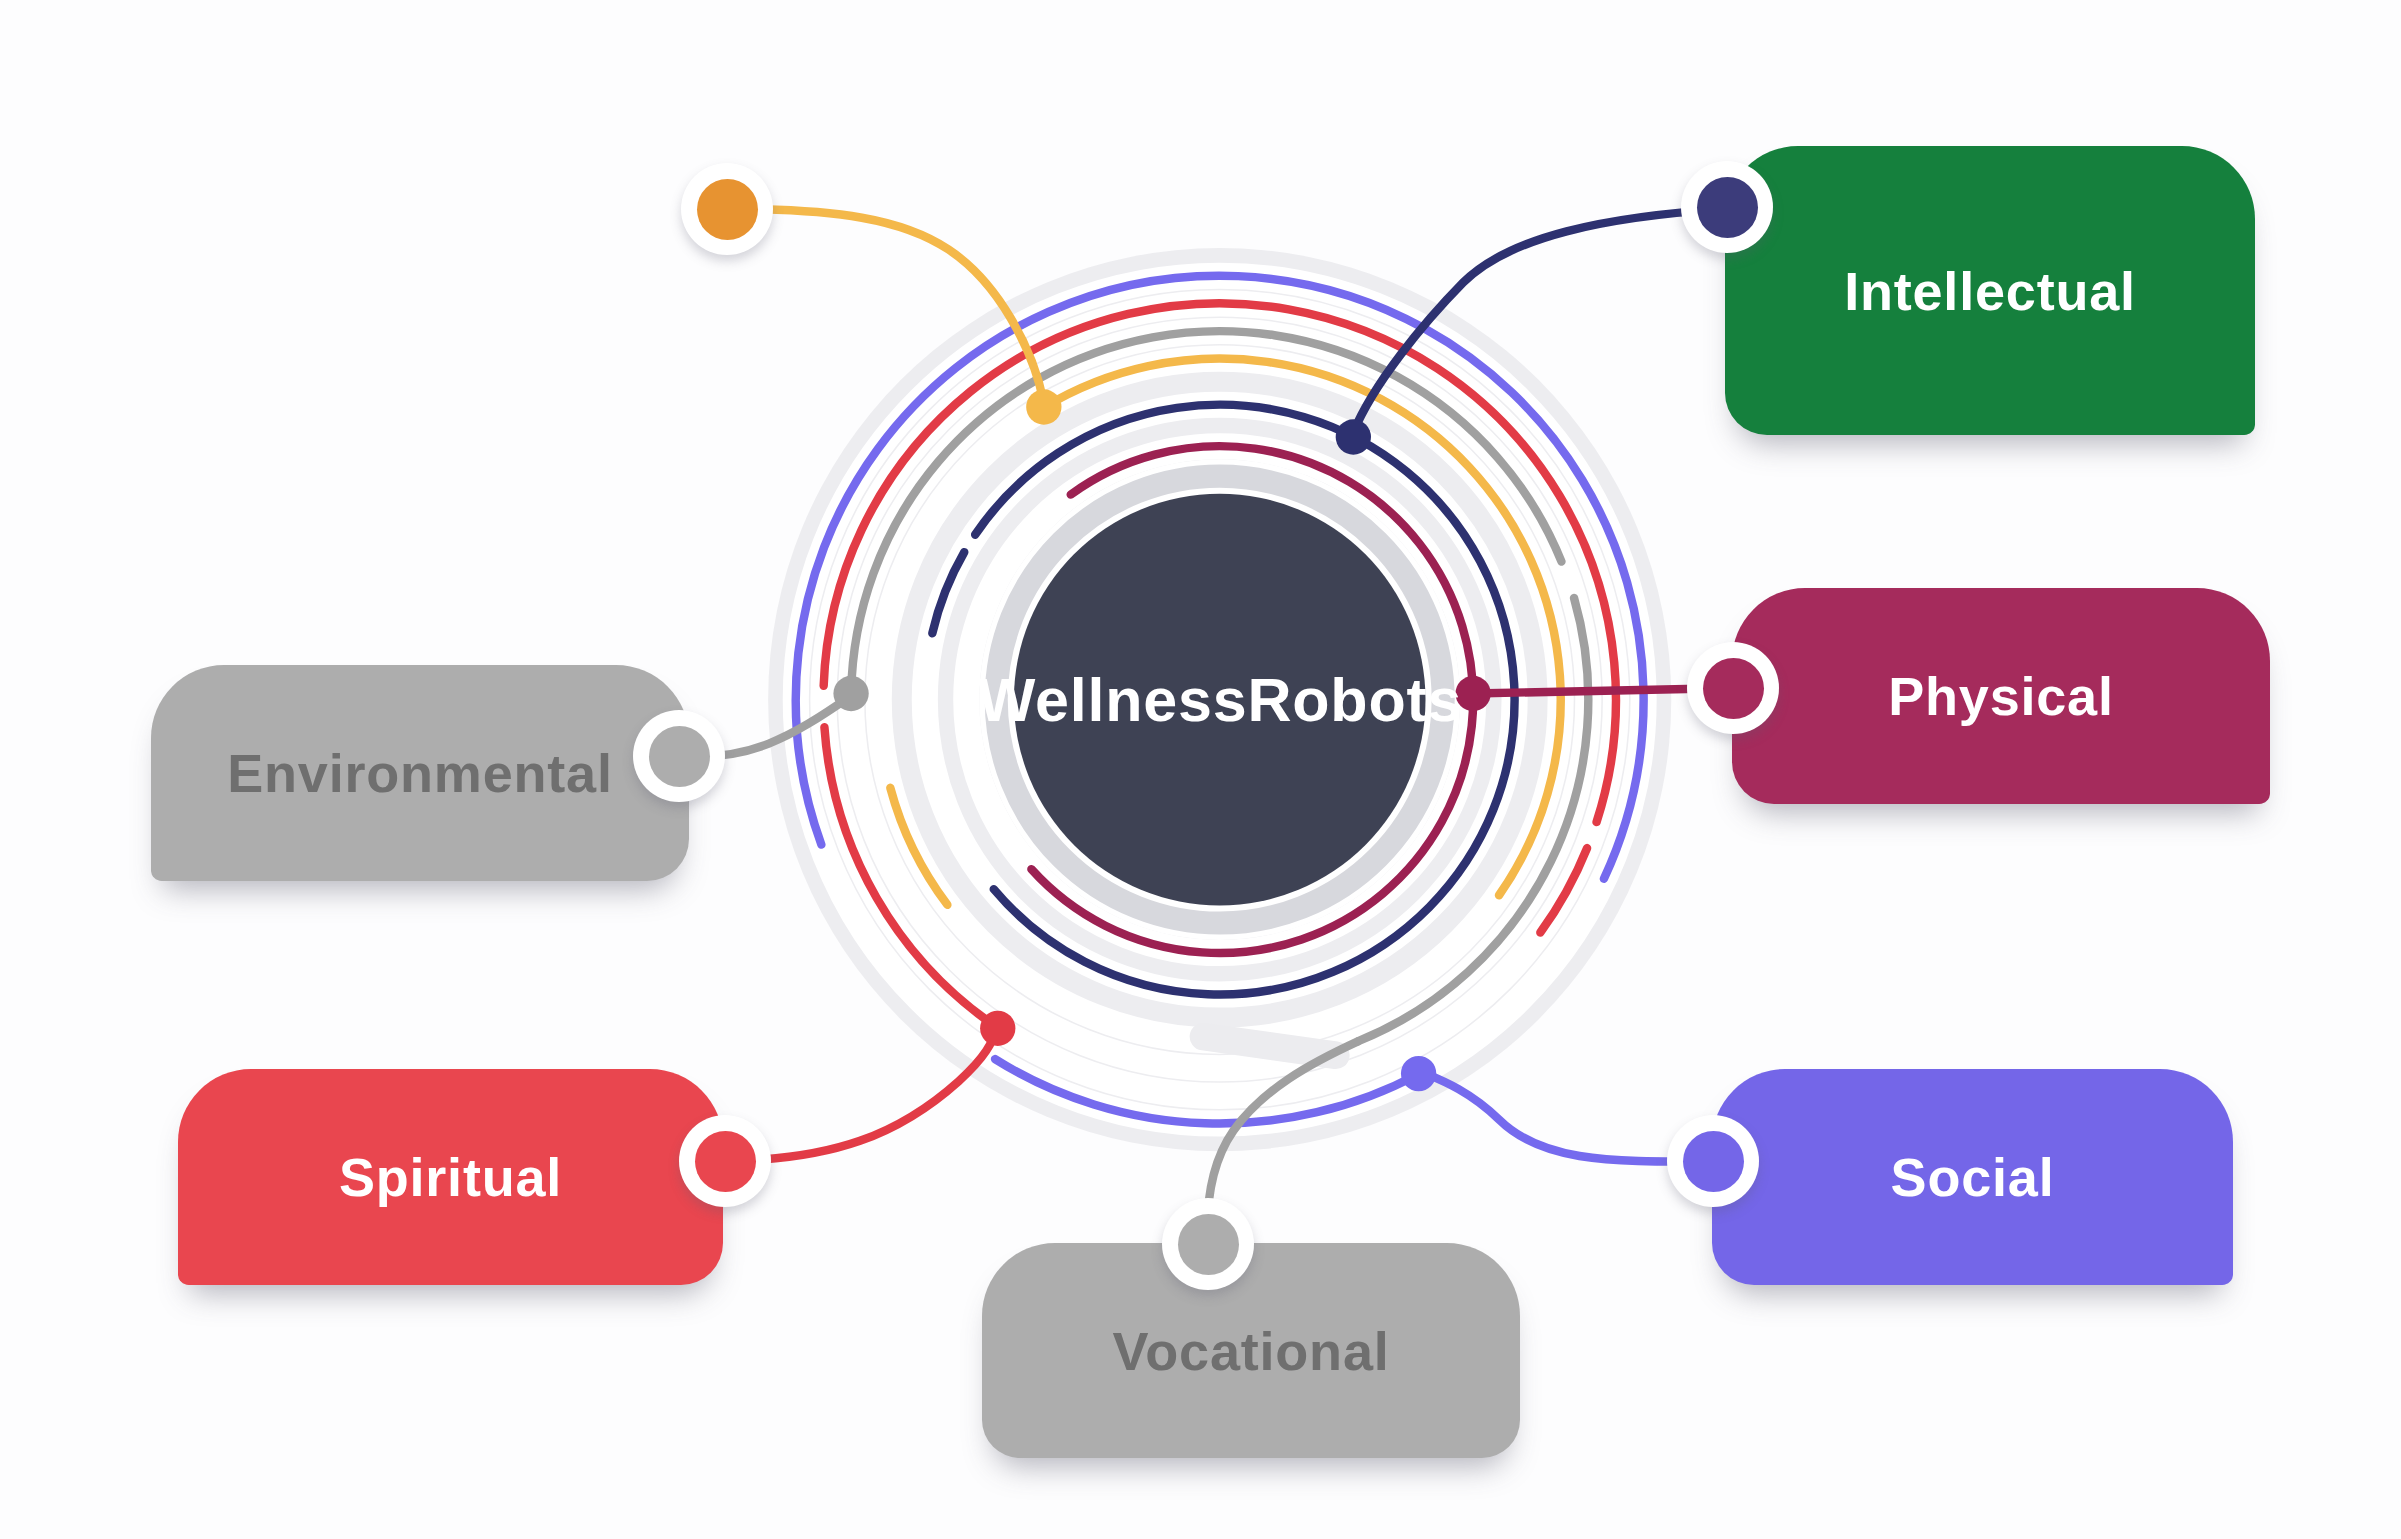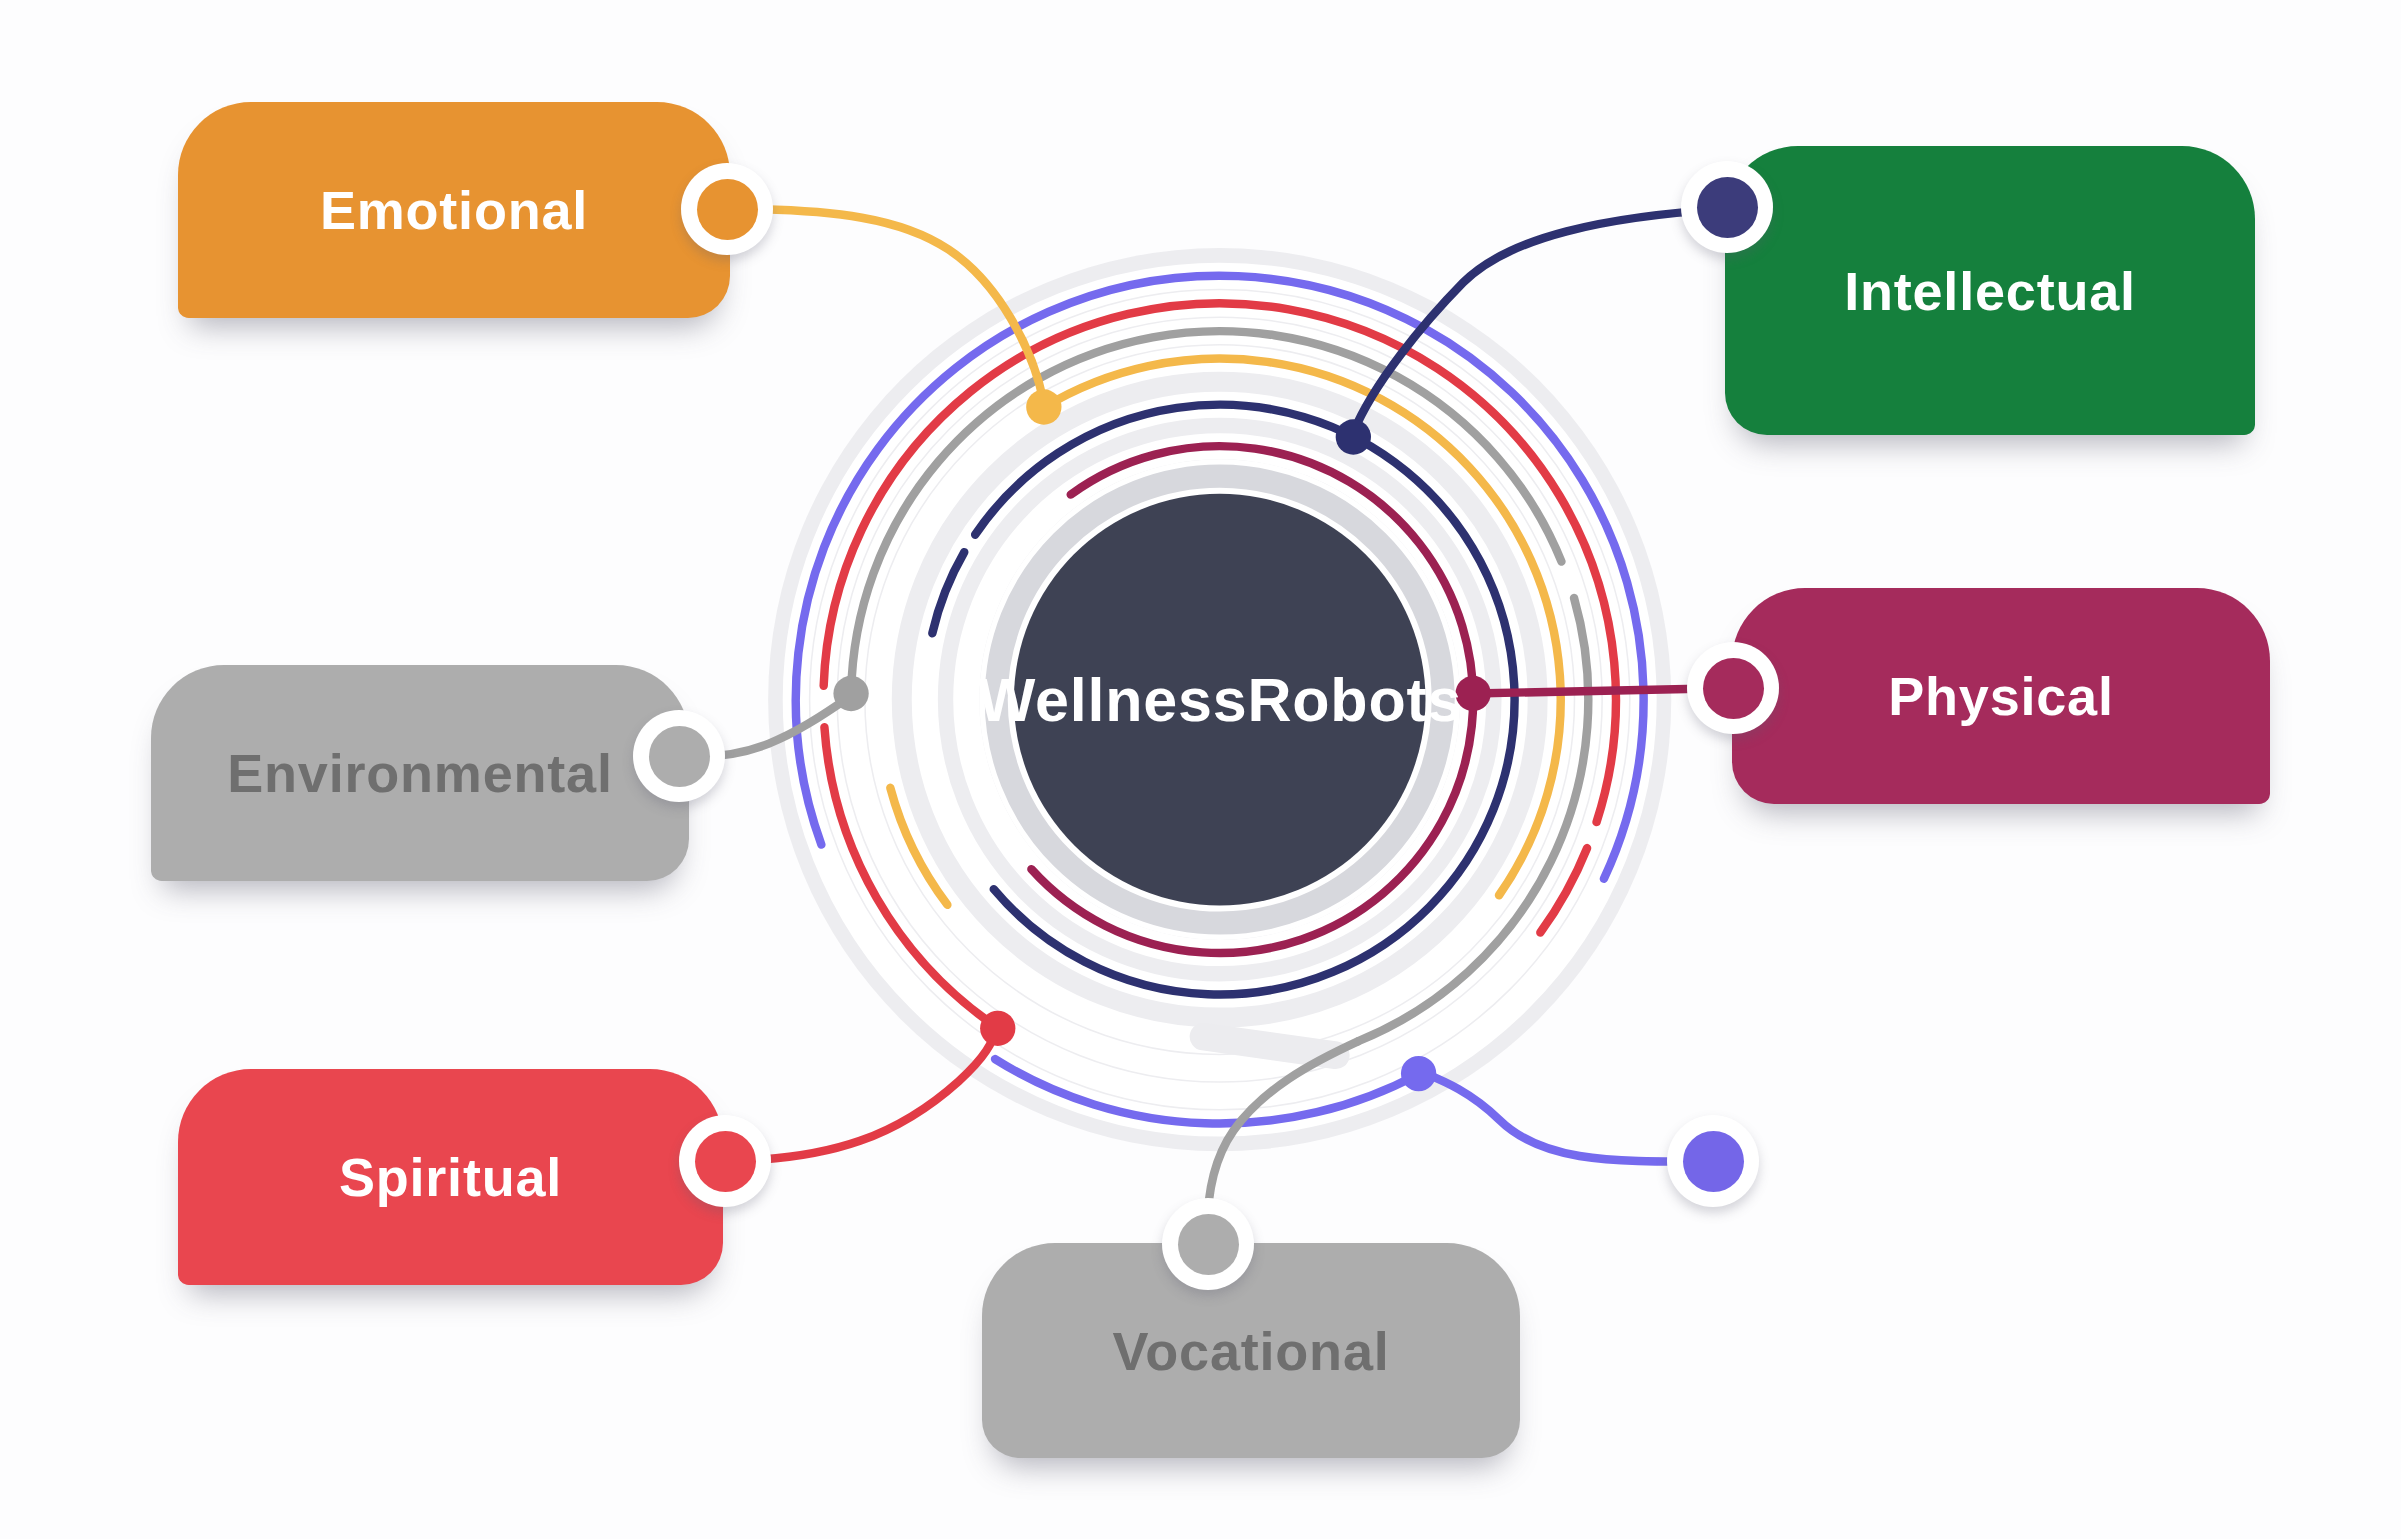--- a/index.html
+++ b/index.html
@@ -71,34 +71,34 @@
       <path d="M 2230 1512 C 2085 1514 2005 1510 1952 1458 C 1908 1415 1864 1402 1847 1394" fill="none" stroke="#756AEE" stroke-width="11" stroke-linecap="round"></path>
       <path d="M 1768 1356 C 1705 1385 1645 1418 1606 1472 C 1578 1512 1570 1565 1572 1618" fill="none" stroke="#A0A0A0" stroke-width="11" stroke-linecap="round"></path>
       <circle cx="1359" cy="530" r="23" fill="#F4B84A"></circle>
       <circle cx="1762" cy="569" r="23" fill="#2D3170"></circle>
       <circle cx="1108" cy="903" r="23" fill="#A0A0A0"></circle>
       <circle cx="1918" cy="903" r="23" fill="#9C2152"></circle>
       <circle cx="1299" cy="1339" r="23" fill="#E23B46"></circle>
       <circle cx="1847" cy="1398" r="23" fill="#756AEE"></circle>
     </svg>
 
-  <div class="dim-box" style="left: 178px; top: 102px; width: 552px; height: 216px; background: rgb(231, 147, 49); color: rgb(255, 255, 255); border-radius: 73px 73px 42px 10.8px;">
-    <span class="label">Emotional</span>
-  </div>
   <div class="dim-box" style="left: 1725px; top: 146px; width: 530px; height: 289px; background: #15803d; color: rgb(255, 255, 255); border-radius: 73px 73px 10.8px 42px;">
     <span class="label">Intellectual</span>
   </div>
   <div class="dim-box" style="left: 151px; top: 665px; width: 538px; height: 216px; background: rgb(173, 173, 173); color: rgb(111, 111, 111); border-radius: 73px 73px 42px 10.8px;">
     <span class="label">Environmental</span>
   </div>
   <div class="dim-box" style="left: 1732px; top: 588px; width: 538px; height: 216px; background: rgb(165, 43, 92); color: rgb(255, 255, 255); border-radius: 73px 73px 10.8px 42px; text-align: right;">
     <span class="label">Physical</span>
   </div>
   <div class="dim-box" style="left: 178px; top: 1069px; width: 545px; height: 216px; background: rgb(233, 70, 79); color: rgb(255, 255, 255); border-radius: 73px 73px 42px 10.8px;">
     <span class="label">Spiritual</span>
+  </div>
+  <div class="dim-box" style="left: 1712px; top: 1069px; width: 521px; height: 216px; background: rgb(116, 102, 232); color: rgb(255, 255, 255); border-radius: 73px 73px 10.8px 42px;">
+    <span class="label">Social</span>
   </div>
   <div class="dim-box" style="left: 982px; top: 1243px; width: 538px; height: 215px; background: rgb(173, 173, 173); color: rgb(111, 111, 111); border-radius: 73px 73px 38px 38px;">
     <span class="label">Vocational</span>
   </div>
 
   <div class="connector-circle" style="left: 681px; top: 163px; width: 92px; height: 92px; background: rgb(255, 255, 255);">
       <div class="inner-dot" style="width: 61px; height: 61px; background: rgb(231, 147, 49);"></div>
     </div>
   <div class="connector-circle" style="left: 1681px; top: 161px; width: 92px; height: 92px; background: rgb(255, 255, 255);">
       <div class="inner-dot" style="width: 61px; height: 61px; background: rgb(60, 60, 123);"></div>

